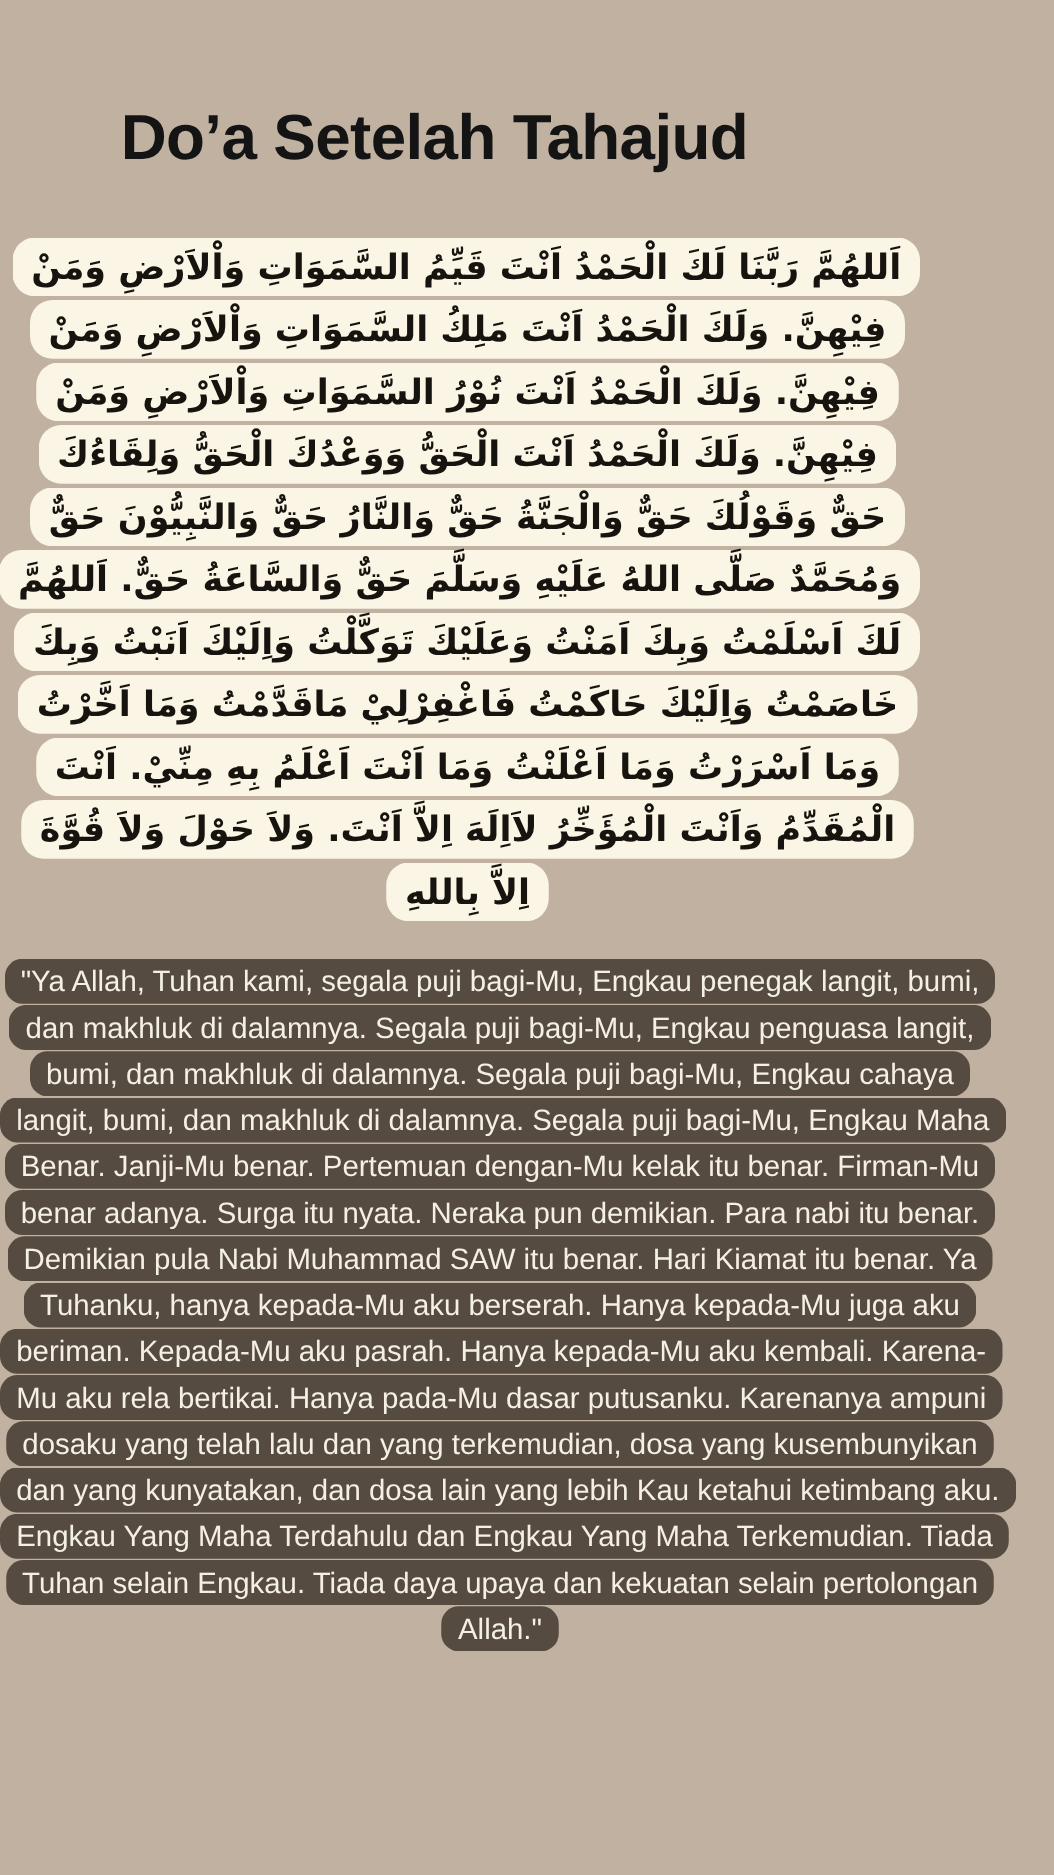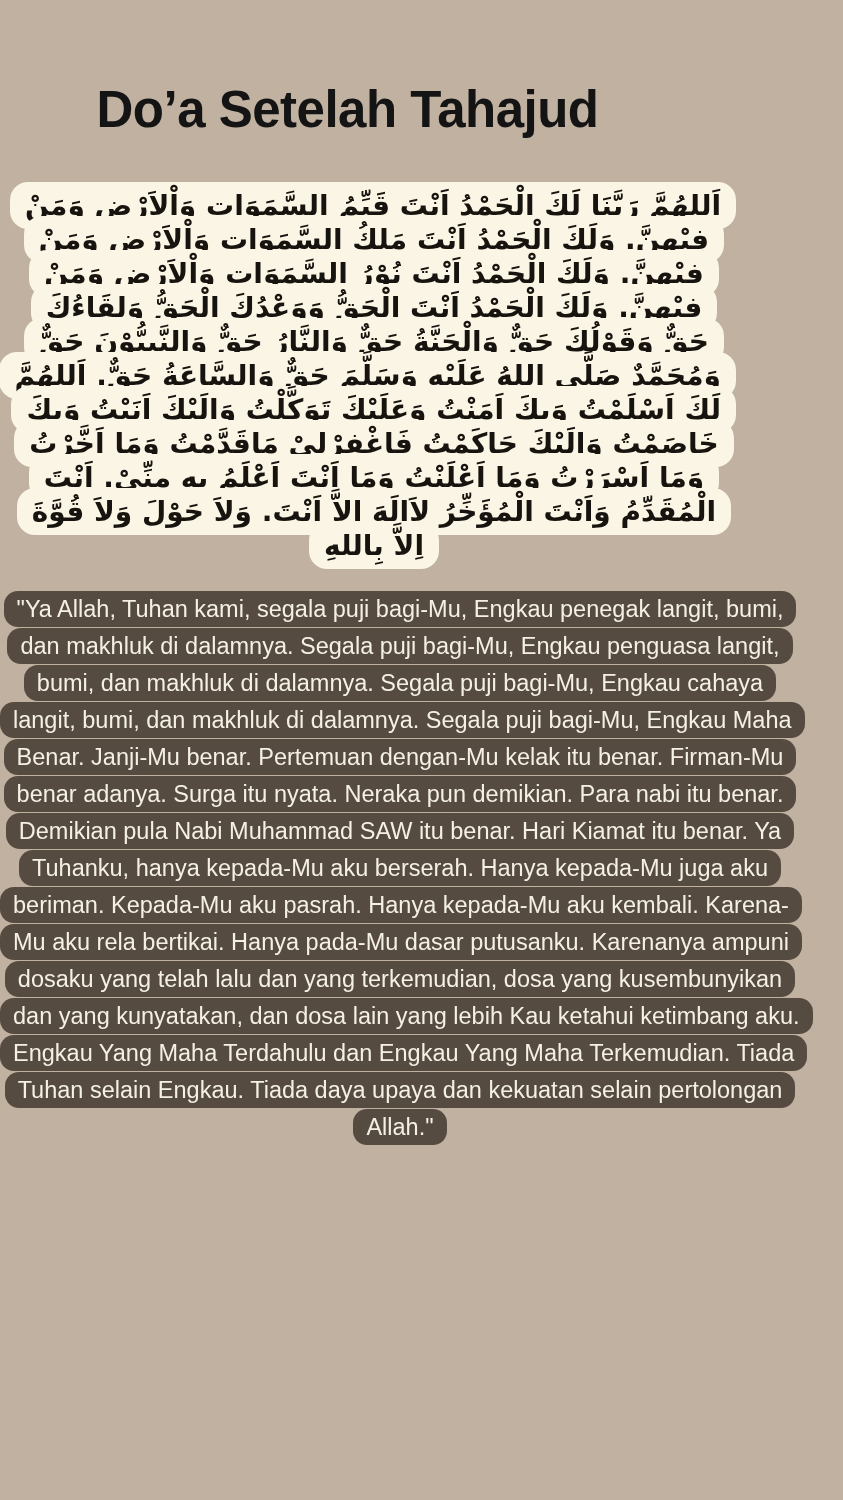--- a/index.html
+++ b/index.html
@@ -39,21 +39,21 @@
     margin:50px auto 0;
     text-align:center;
   }
   .arabic-text{
     margin:12px;
     direction:rtl;
     unicode-bidi:embed;
     font-family:"DejaVu Sans",sans-serif;
     font-weight:700;
     font-size:28px;
-    line-height:34px;
+    line-height:50px;
     color:var(--arabic-text);
   }
   .hl-cream{
     background:var(--arabic-panel);
     padding:7px 15px;
     border-radius:18px;
     -webkit-box-decoration-break:clone;
     box-decoration-break:clone;
   }
   .translation-wrap{

